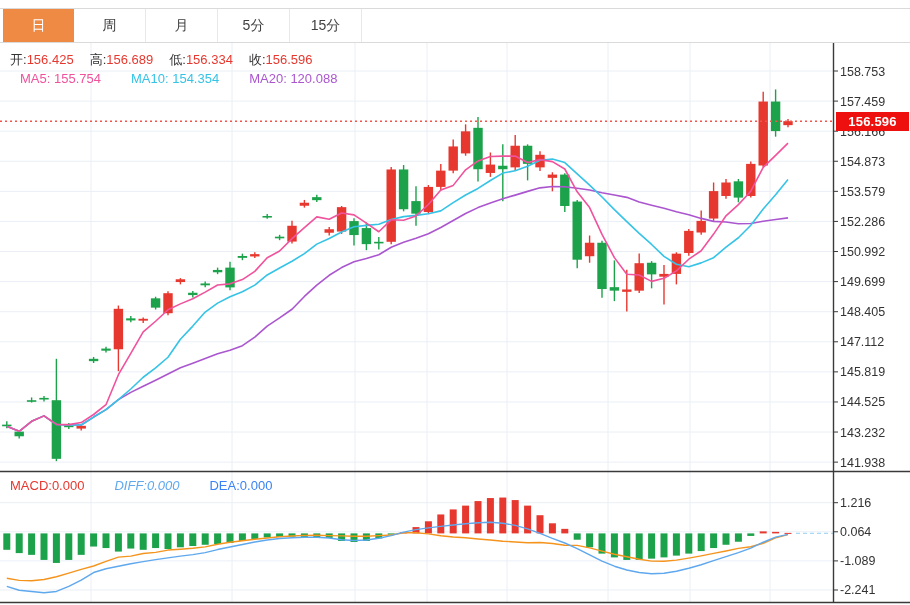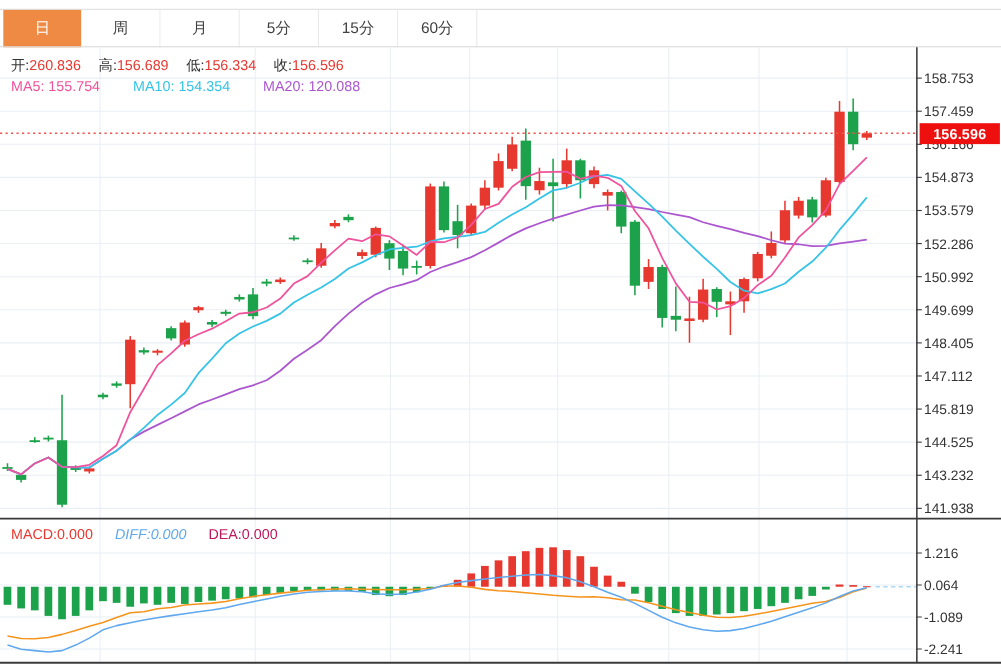--- a/index.html
+++ b/index.html
@@ -8,37 +8,36 @@
   .topline{position:absolute;top:8px;left:0;width:910px;height:0;border-top:1px solid #DADADA;}
   .tabbar{position:absolute;top:9px;left:3px;height:34px;display:flex;background:#fff;}
   .tab{width:71px;height:34px;display:flex;align-items:center;justify-content:center;
        font-size:14px;color:#404040;background:#fff;border-right:1px solid #E9E9E9;cursor:pointer;}
   .tab.active{background:#EF8A44;color:#fff;border-right:none;}
   .hdrline{position:absolute;top:42px;left:0;width:910px;height:0;border-top:1px solid #DADADA;}
   svg.canvas{position:absolute;top:0;left:0;}
   .row1{position:absolute;left:10px;top:51px;display:flex;gap:16px;font-size:13px;color:#333;white-space:nowrap;}
   .row1 .val{color:#E7382F;}
   .row2{position:absolute;left:10px;top:71px;display:flex;gap:30px;font-size:13px;white-space:nowrap;}
-  .macdrow{position:absolute;left:10px;top:478px;display:flex;gap:20px;font-size:13px;white-space:nowrap;align-items:center;}
+  .macdrow{position:absolute;left:10px;top:478px;display:flex;gap:30px;font-size:13px;white-space:nowrap;align-items:center;}
   .badge{position:absolute;left:836px;top:112px;width:73px;height:19px;background:#EE0F0F;color:#fff;
          font-size:13px;font-weight:bold;text-align:center;line-height:19px;letter-spacing:.2px;}
 </style>
 </head>
 <body>
 
 <div class="page">
 
   <div class="topline"></div>
   <div class="tabbar" id="tabbar">
       <div class="tab active" style="background: rgb(239, 138, 68);">日</div>
       <div class="tab">周</div>
       <div class="tab">月</div>
       <div class="tab">5分</div>
       <div class="tab">15分</div>
-      <div class="tab">60分</div>
     </div>
   <div class="hdrline"></div>
 
   <svg id="cv" class="canvas" width="910" height="605">
       <line x1="0" y1="71" x2="833" y2="71" stroke="#EAEFF6" stroke-width="1"></line>
       <line x1="0" y1="101.1" x2="833" y2="101.1" stroke="#EAEFF6" stroke-width="1"></line>
       <line x1="0" y1="131.1767387944364" x2="833" y2="131.1767387944364" stroke="#EAEFF6" stroke-width="1"></line>
       <line x1="0" y1="161.25347758887284" x2="833" y2="161.25347758887284" stroke="#EAEFF6" stroke-width="1"></line>
       <line x1="0" y1="191.3534775888728" x2="833" y2="191.3534775888728" stroke="#EAEFF6" stroke-width="1"></line>
       <line x1="0" y1="221.43021638330924" x2="833" y2="221.43021638330924" stroke="#EAEFF6" stroke-width="1"></line>
@@ -296,33 +295,33 @@
       <text x="840" y="507.19599999999997" font-size="12.5" fill="#333333">1.216</text>
       <line x1="833" y1="531.784" x2="838" y2="531.784" stroke="#3A3A3A" stroke-width="1"></line>
       <text x="840" y="536.284" font-size="12.5" fill="#333333">0.064</text>
       <line x1="833" y1="560.89725" x2="838" y2="560.89725" stroke="#3A3A3A" stroke-width="1"></line>
       <text x="840" y="565.39725" font-size="12.5" fill="#333333">-1.089</text>
       <line x1="833" y1="589.98525" x2="838" y2="589.98525" stroke="#3A3A3A" stroke-width="1"></line>
       <text x="840" y="594.48525" font-size="12.5" fill="#333333">-2.241</text>
     </svg>
 
   <div class="row1">
-    <span><span>开:</span><span class="val">260.836</span></span>
+    <span><span>开:</span><span class="val">156.425</span></span>
     <span><span>高:</span><span class="val">156.689</span></span>
     <span><span>低:</span><span class="val">156.334</span></span>
     <span><span>收:</span><span class="val">156.596</span></span>
   </div>
 
   <div class="row2">
-    <span id="ma5span" style="color: rgb(240, 82, 156);"><span>MA5:</span> <span>155.754</span></span>
+    <span id="ma5span" style="color: rgb(240, 82, 156); margin-left: 10px;"><span>MA5:</span> <span>155.754</span></span>
     <span id="ma10span" style="color: rgb(53, 195, 230);"><span>MA10:</span> <span>154.354</span></span>
     <span id="ma20span" style="color: rgb(171, 86, 207);"><span>MA20:</span> <span>120.088</span></span>
   </div>
 
   <div class="macdrow">
     <span id="macdspan" style="color: rgb(231, 56, 47);"><span>MACD:</span><span>0.000</span></span>
     <span id="diffspan" style="color: rgb(95, 168, 238); font-style: italic;"><span>DIFF:</span><span>0.000</span></span>
-    <span id="deaspan" style="color: #be185d;"><span>DEA:</span><span>0.000</span></span>
+    <span id="deaspan" style="color: #3b82f6;"><span>DEA:</span><span>0.000</span></span>
   </div>
 
   <div class="badge" style="background: rgb(238, 15, 15);">156.596</div>
 
 </div>
 
 </body></html>

